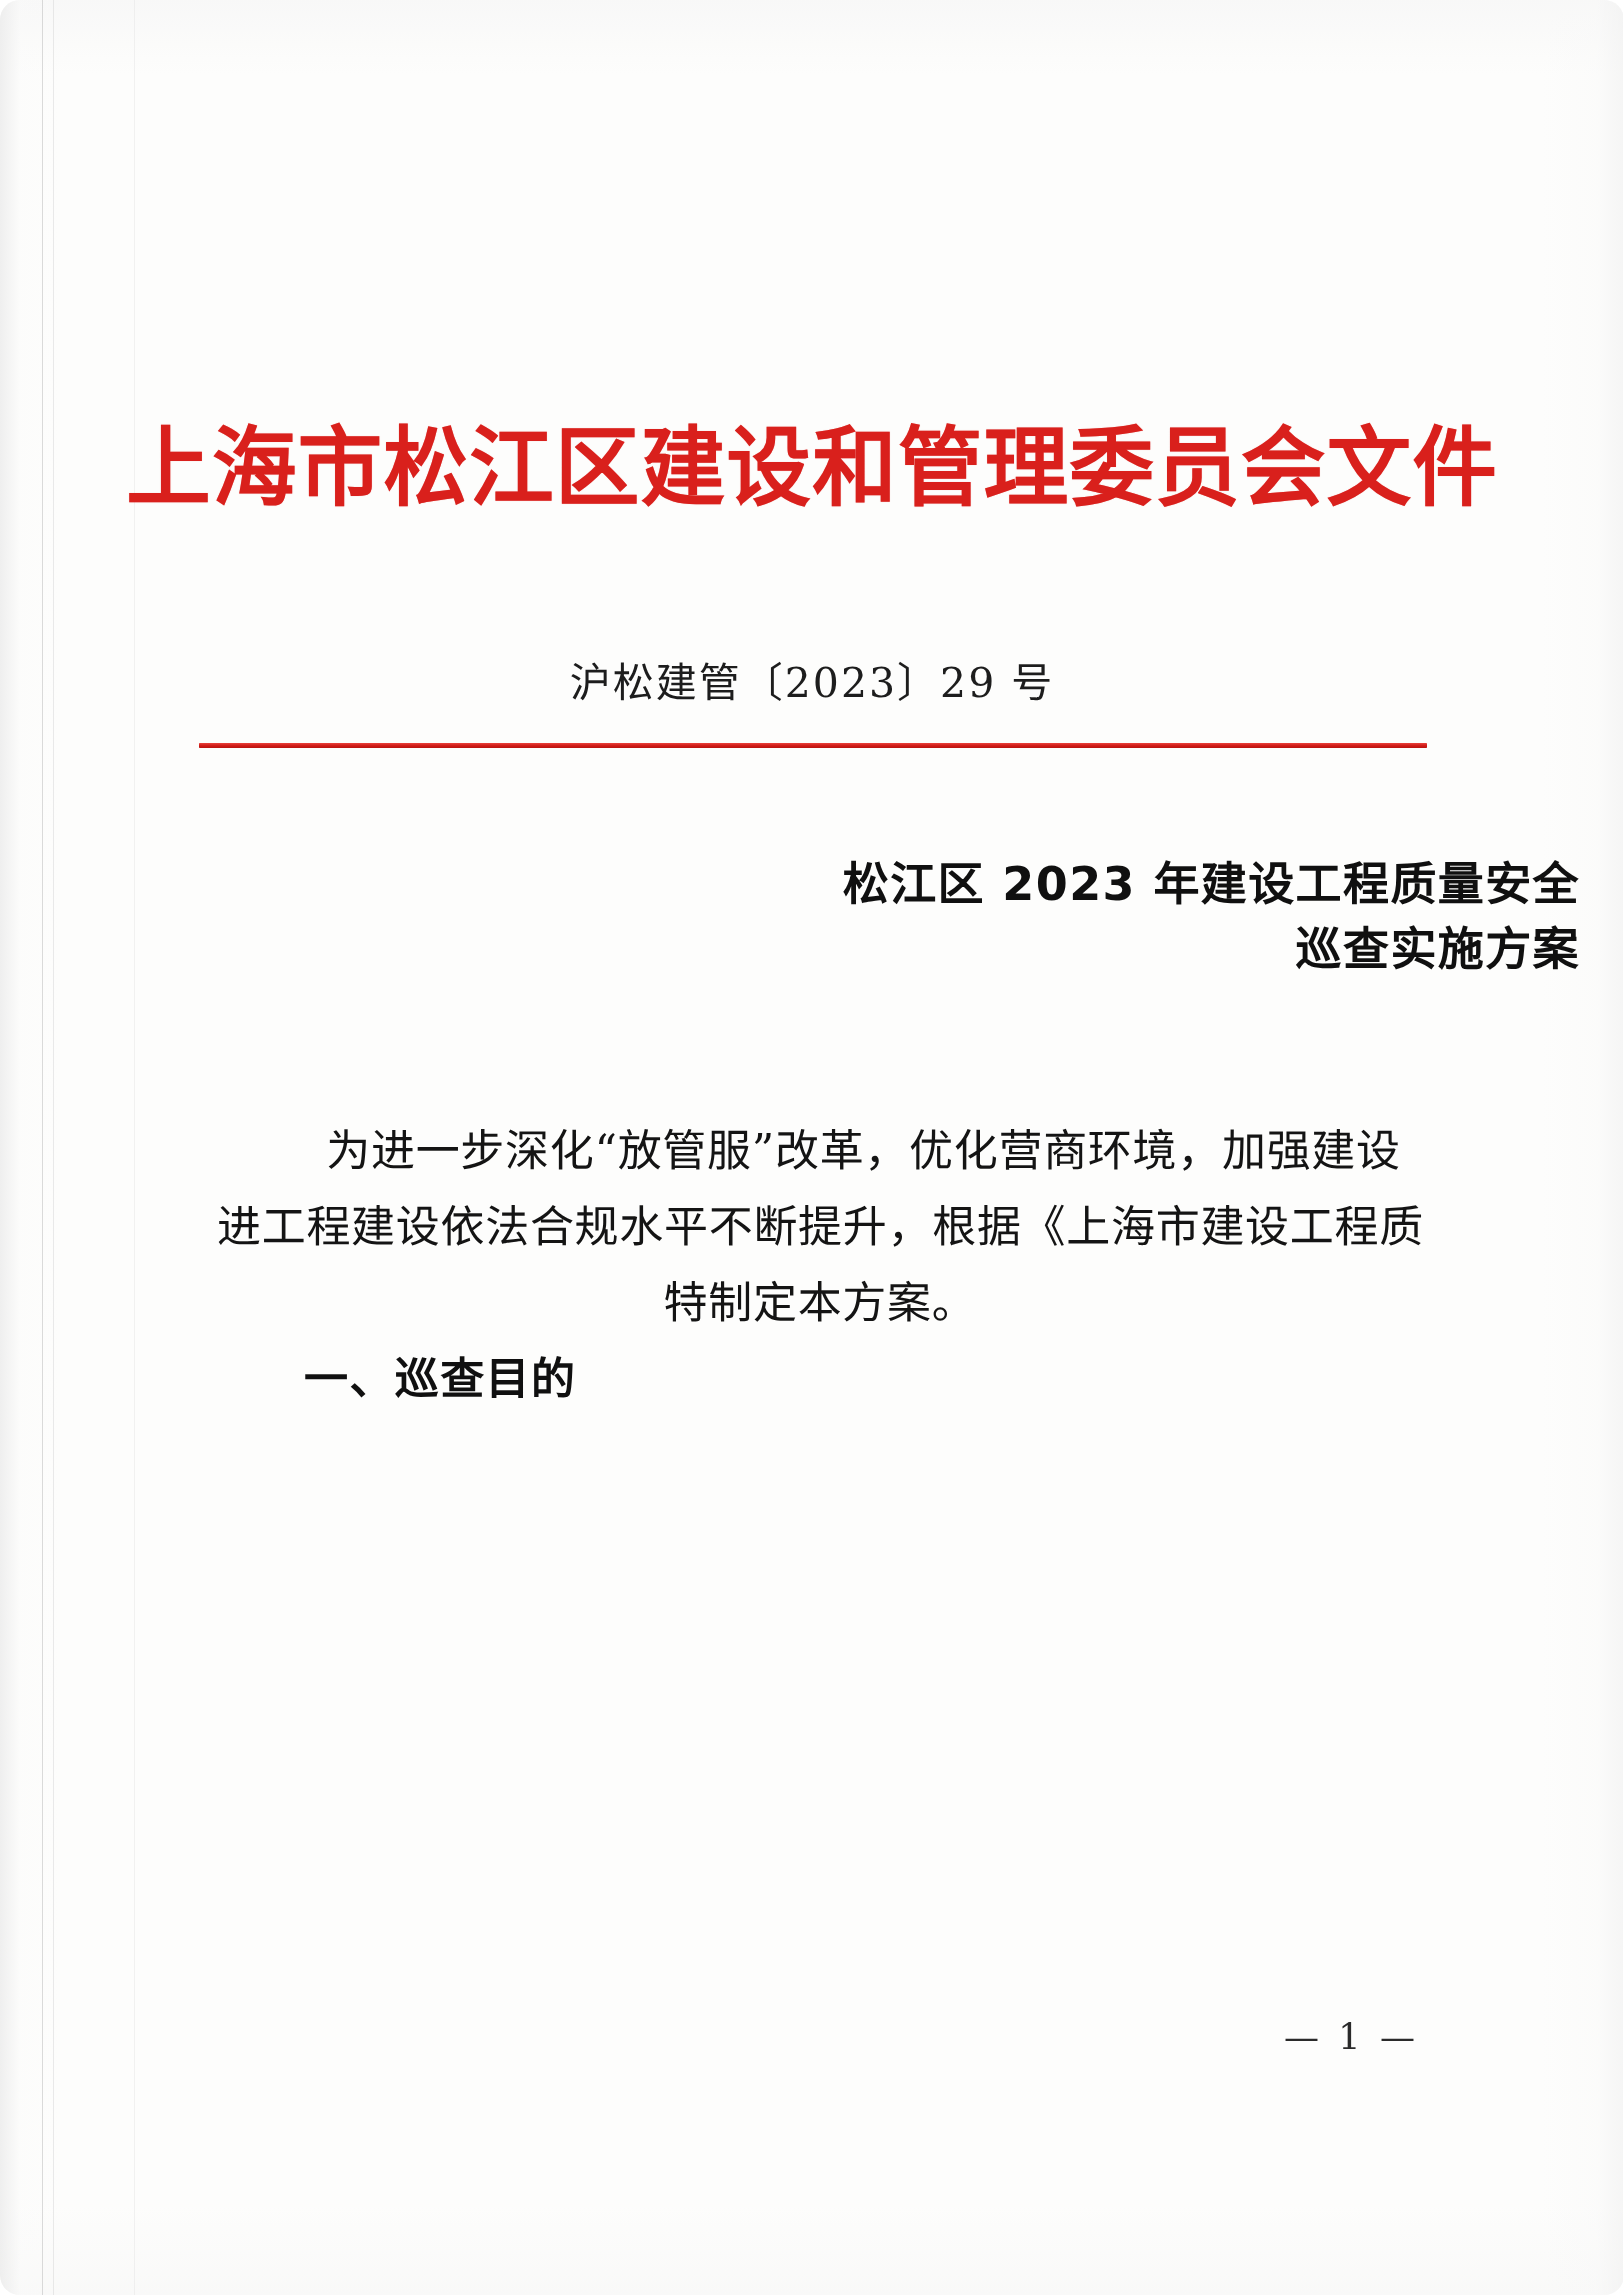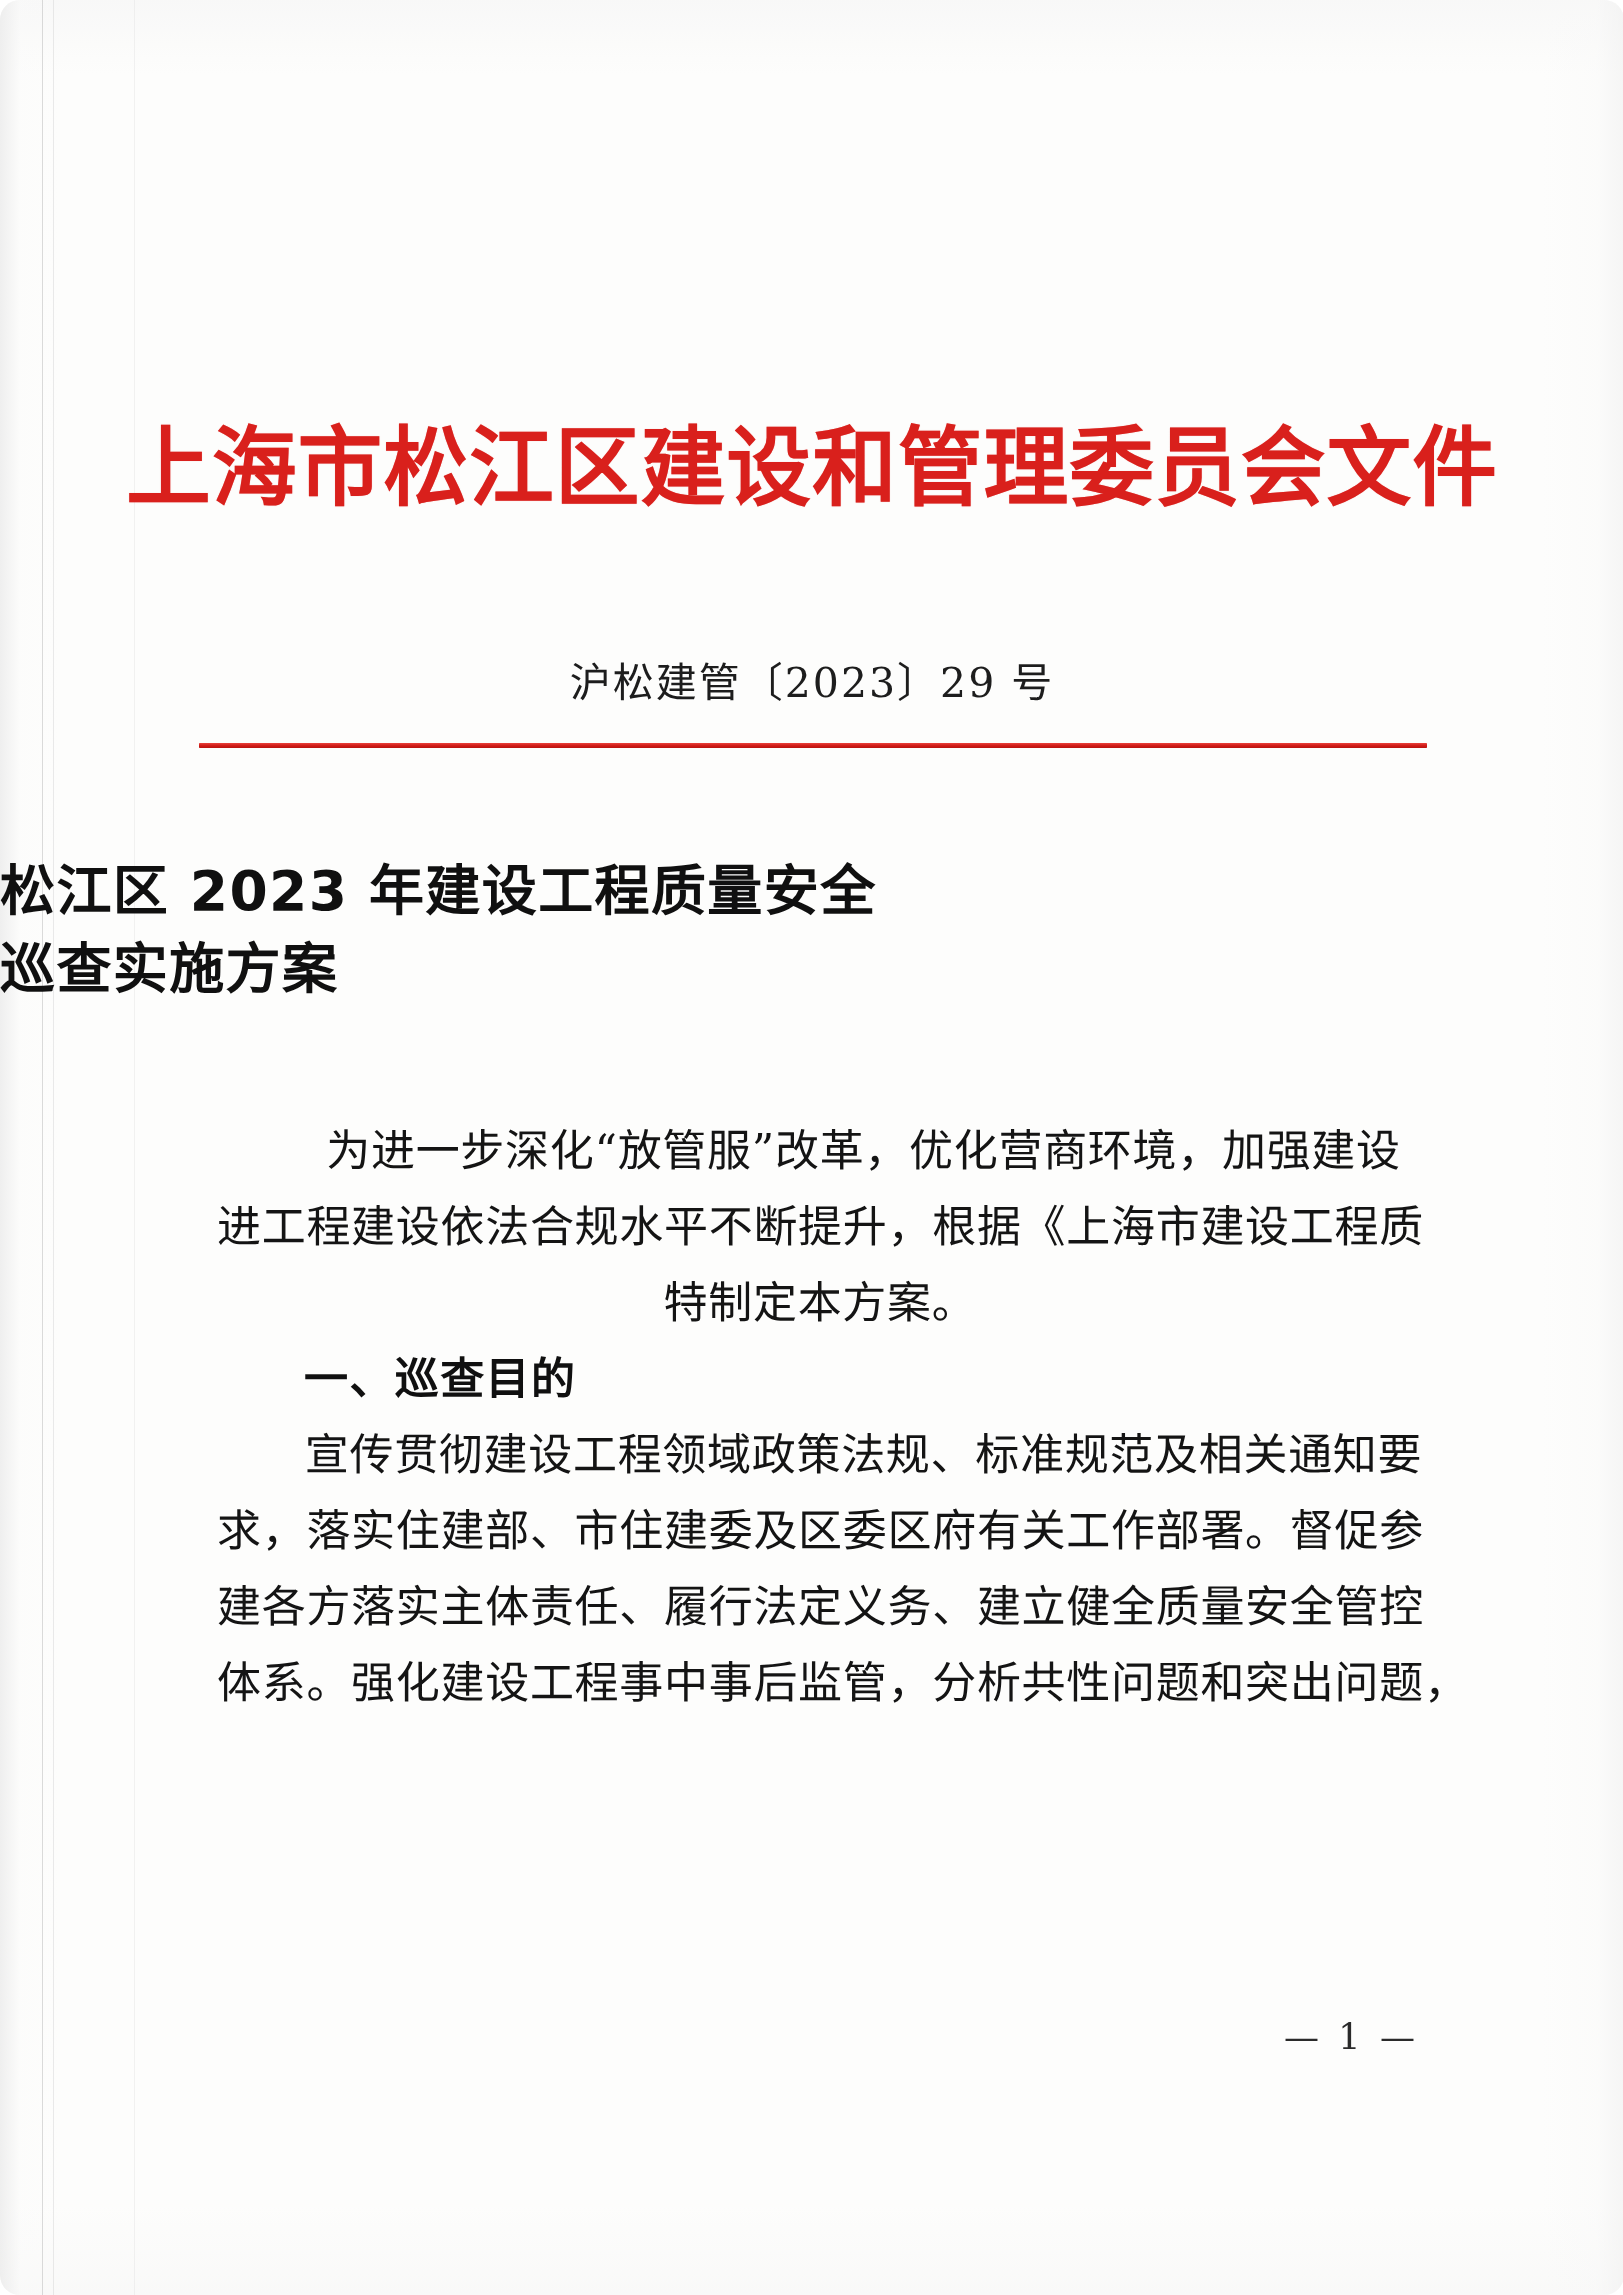--- a/index.html
+++ b/index.html
@@ -112,24 +112,24 @@
     background: linear-gradient(to bottom, #e8423c 0%, #d01a16 55%, #b81410 100%);
     border-radius: 0.7px;
   }
 
   
   .doc-title {
     position: absolute;
     left: 0;
     top: 852px;
     width: 1580px;
-    text-align: left;
+    text-align: right;
     font-family: "DejaVu Sans", "Liberation Sans", sans-serif;
     font-weight: 700;
-    font-size: 55px;
+    font-size: 46px;
     line-height: 1.42;
     letter-spacing: 1.4px;
     color: #101010;
   }
   .doc-title .tline { display: block; white-space: nowrap; }
 
   
   .body-block {
     position: absolute;
     left: 217px;
@@ -206,26 +206,20 @@
     <div class="body-block">
 
       <p class="para">
         <span class="ln indent">为进一步深化“放管服”改革，优化营商环境，加强建设</span>
         <span class="ln">进工程建设依法合规水平不断提升，根据《上海市建设工程质</span>
         <span class="ln">特制定本方案。</span>
       </p>
 
       <p class="section-heading">一、巡查目的</p>
 
-      <p class="para">
-        <span class="ln indent">宣传贯彻建设工程领域政策法规、标准规范及相关通知要</span>
-        <span class="ln">求，落实住建部、市住建委及区委区府有关工作部署。督促参</span>
-        <span class="ln">建各方落实主体责任、履行法定义务、建立健全质量安全管控</span>
-        <span class="ln">体系。强化建设工程事中事后监管，分析共性问题和突出问题，</span>
-      </p>
 
     </div>
 
     <div class="page-number">— 1 —</div>
 
   </div>
 </div>
 
 
 </body></html>

